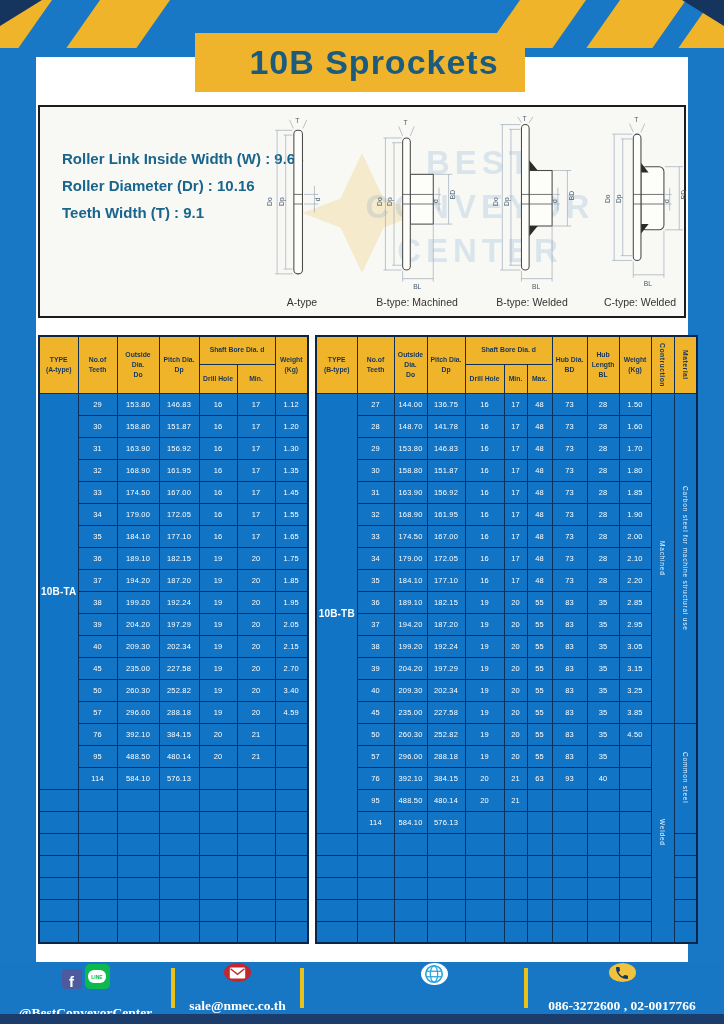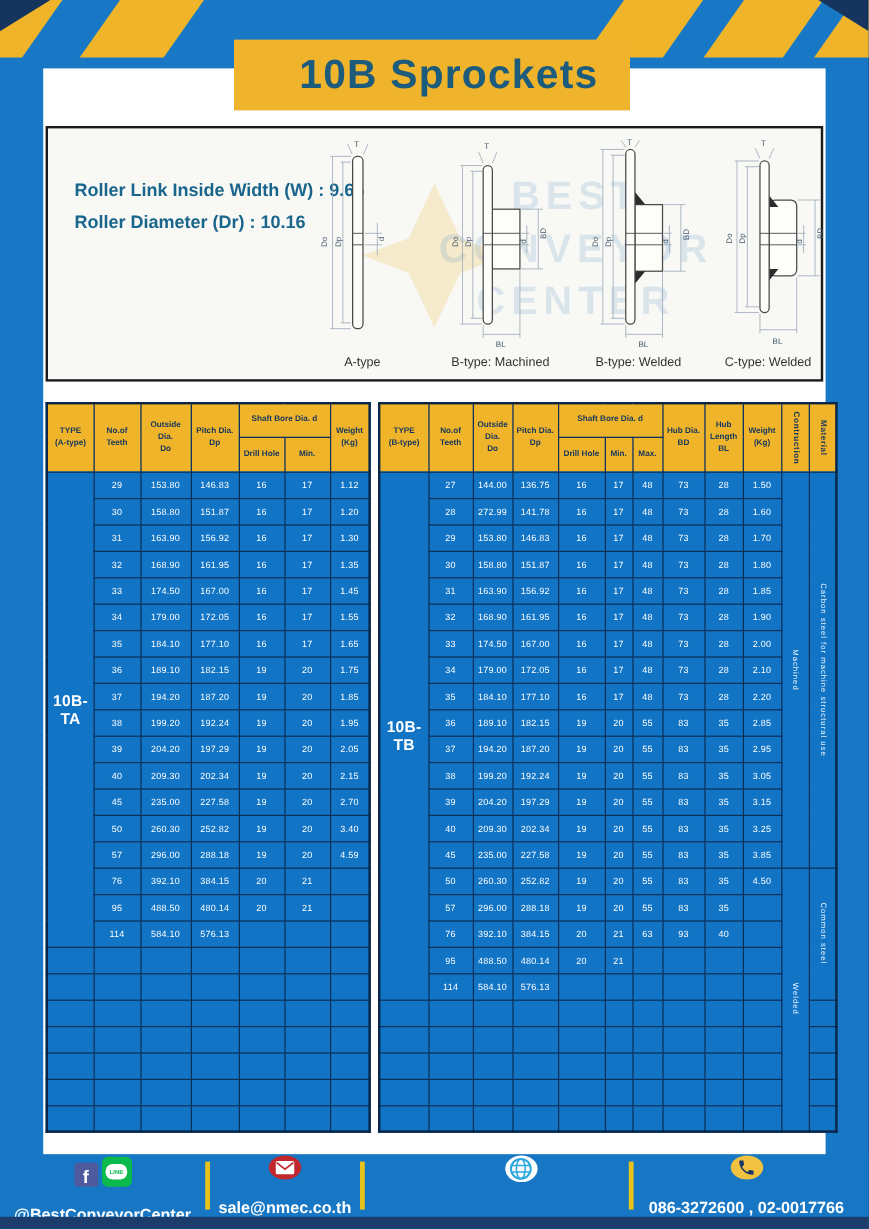--- a/index.html
+++ b/index.html
@@ -36,31 +36,31 @@
   .tbl{position:absolute;top:335px;border-collapse:collapse;table-layout:fixed;background:#1174c5;}
   .tbl,.tbl th,.tbl td{border:1.5px solid #0e2f57;}
   .tbl{border:2.5px solid #0a2545;}
   .tbl th{background:#f0b42a;color:#14355e;font-weight:bold;font-size:6.8px;white-space:pre-line;line-height:1.45;padding:0;text-align:center;vertical-align:middle;}
   .tbl td{color:#ffffff;font-size:7.5px;padding:0;text-align:center;vertical-align:middle;background:#1174c5;letter-spacing:0.2px;}
   .tbl thead tr.h1{height:28px;}
   .tbl thead tr.h2{height:29px;}
   .tbl tbody tr{height:22px;}
   .tbl th.vert{writing-mode:vertical-rl;font-size:6.8px;letter-spacing:0.5px;padding:2px 0;}
   .tbl td.vert-cell{writing-mode:vertical-rl;font-size:6.5px;letter-spacing:0.8px;color:#eaf4fd;}
-  .tbl td.type-cell{font-size:13px;font-weight:bold;}
+  .tbl td.type-cell{font-size:10px;font-weight:bold;}
   #table-a{left:38px;width:269px;}
   #table-b{left:315px;width:381px;}
 
   
   .footer{position:absolute;left:0;top:962px;width:724px;height:52px;background:#1877c5;}
   .footer-bottom{position:absolute;left:0;top:1014px;width:724px;height:10px;background:#1c3c6b;}
   .fsep{position:absolute;top:6px;width:4px;height:40px;background:#e6c21a;}
   .fsec{position:absolute;top:0;height:52px;display:flex;flex-direction:column;align-items:center;justify-content:flex-start;}
   .ficons{display:flex;align-items:flex-end;gap:3px;height:30px;margin-top:2px;}
-  .ftext{color:#ffffff;font-weight:bold;font-size:13.5px;margin-top:16px;white-space:nowrap;}
+  .ftext{color:#ffffff;font-weight:bold;font-size:13.5px;margin-top:16px;white-space:nowrap;font-family:Liberation Serif, serif;}
   .fb-icon{width:20px;height:20px;background:#4d5b9e;border-radius:3px;color:#fff;font-weight:bold;font-size:15px;display:flex;align-items:flex-end;justify-content:center;line-height:14px;}
   .line-icon{width:25px;height:25px;background:#0bb94d;border-radius:5px;display:flex;align-items:center;justify-content:center;}
   .line-bubble{width:18px;height:13px;background:#fff;border-radius:6px;color:#0bb94d;font-size:5px;font-weight:bold;display:flex;align-items:center;justify-content:center;}
   .circle-icon{width:27px;height:27px;border-radius:50%;display:flex;align-items:center;justify-content:center;margin-top:1px;}
   .mail-circle{background:#c1272d;}
   .globe-circle{background:#ffffff;}
   .phone-circle{background:#f0c23f;}
 </style>
 </head>
 <body>
@@ -85,20 +85,21 @@
     <div class="wm-shape"></div>
     <div class="watermark">
       <div>BEST</div>
       <div>CONVEYOR</div>
       <div>CENTER</div>
     </div>
 
     <div class="spec-text">
       <div>Roller Link Inside Width (W) : 9.65</div>
       <div>Roller Diameter (Dr)  : 10.16</div>
+      <div>Teeth Width (T)  :  9.1</div>
     </div>
 
     <div class="diagram" style="left:207px;">
       <svg width="110" height="178" viewBox="0 0 110 186">
         <line class="dl" x1="46" y1="14" x2="42" y2="5"></line>
           <line class="dl" x1="56" y1="14" x2="60" y2="5"></line>
         <text class="dim" x="48" y="8">T</text>
         <rect class="pl" x="46.5" y="16" width="9" height="150" rx="4"></rect>
         <line class="bore" x1="46.5" y1="83" x2="55.5" y2="83"></line>
           <line class="bore" x1="46.5" y1="93" x2="55.5" y2="93"></line>
@@ -517,21 +518,21 @@
           <td>17</td>
           <td>48</td>
           <td>73</td>
           <td>28</td>
           <td>1.50</td>
           <td rowspan="15" class="vert-cell">Machined</td>
           <td rowspan="15" class="vert-cell">Carbon steel for machine structural use</td>
         </tr>
         <tr>
           <td>28</td>
-          <td>272.99</td>
+          <td>148.70</td>
           <td>141.78</td>
           <td>16</td>
           <td>17</td>
           <td>48</td>
           <td>73</td>
           <td>28</td>
           <td>1.60</td>
         </tr>
         <tr>
           <td>29</td>

